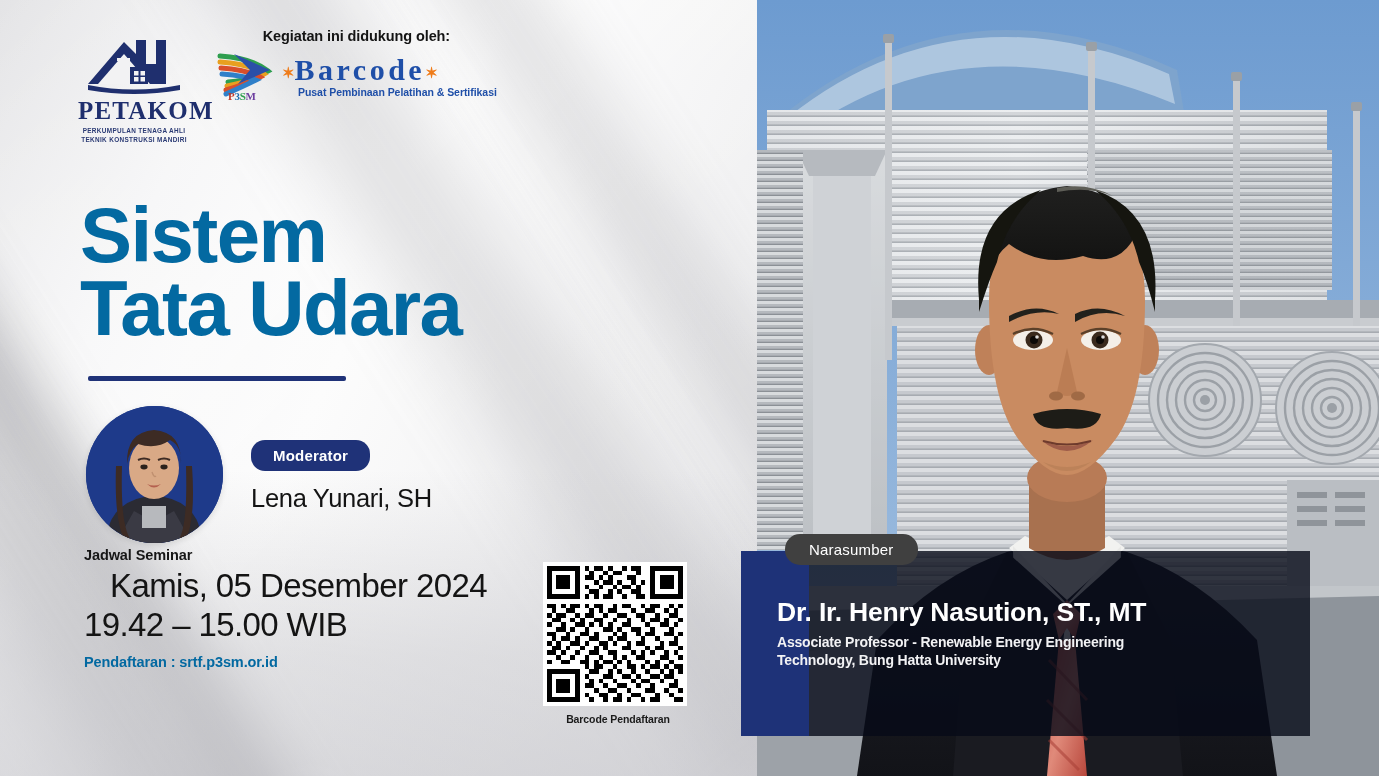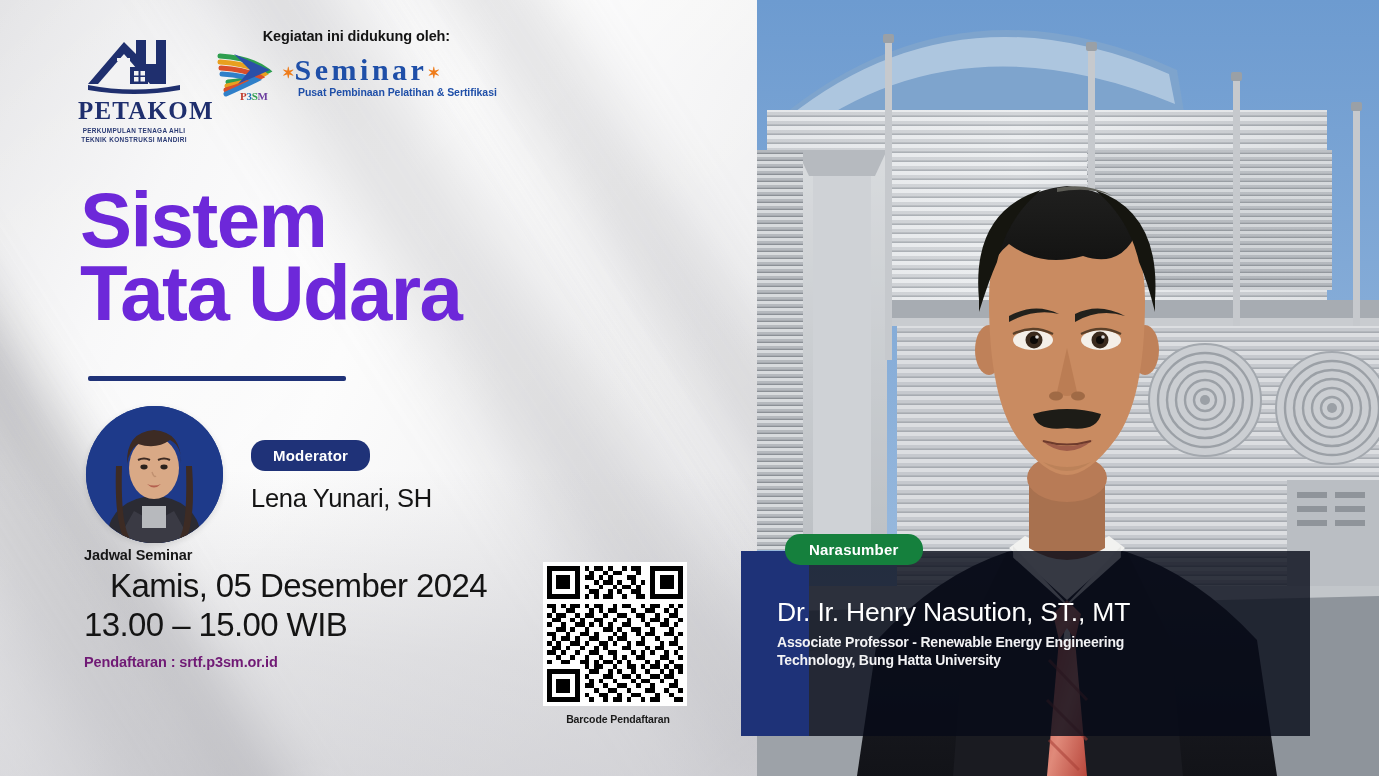--- a/index.html
+++ b/index.html
@@ -74,21 +74,20 @@
   .mandiri-support{
     font-size:14.5px; font-weight:700; color:#141414;
     letter-spacing:-.1px; text-align:center; margin-bottom:6px;
   }
   .mandiri-row{ display:flex; align-items:flex-end; gap:4px; }
   .mandiri-mark{ position:relative; width:62px; height:50px; }
   .p3sm{
     position:absolute; left:12px; bottom:-2px;
     font-size:11px; font-weight:800; letter-spacing:-.3px;
     font-family:"Liberation Serif", serif;
-    margin-left:12px;
   }
   .p3sm .c1{color:#c0392b;} .p3sm .c2{color:#1f6fb2;}
   .p3sm .c3{color:#2e9e4f;} .p3sm .c4{color:#6d3fa0;}
   .mandiri-text{ padding-bottom:2px; }
   .mandiri-word{
     font-family:"Liberation Serif", serif;
     font-size:30px; font-weight:700; color:#1f4fa8;
     letter-spacing:3.5px; line-height:1; white-space:nowrap;
   }
   .mandiri-word .star{ color:#ef7c1a; font-size:15px; vertical-align:middle; letter-spacing:0;}
@@ -97,22 +96,22 @@
     letter-spacing:-.05px; margin-top:1px; white-space:nowrap;padding-left:16px;
   }
 
   
   .kicker{
     position:absolute; left:82px; top:148px;
     font-size:39px; font-weight:400; color:#101010;
     letter-spacing:-.4px; line-height:1;
   }
   .headline{
-    position:absolute; left:80px; top:184px;
-    font-size:78px; font-weight:700; color:#6d28d9;
+    position:absolute; left:80px; top:199px;
+    font-size:78px; font-weight:700; color:#0369a1;
     line-height:.93; letter-spacing:-1.6px;
   }
   .headline .l2{ display:block; }
   .rule{
     position:absolute; left:88px; top:376px;
     width:258px; height:5px; background:#1f3278; border-radius:2px;
   }
 
   
   .moderator{ position:absolute; left:86px; top:406px; display:flex; align-items:center; gap:28px; }
@@ -131,21 +130,21 @@
   .mod-name{
     font-size:25.5px; color:#141414; font-weight:400;
     letter-spacing:-.3px; margin-top:13px;
   }
 
   
   .sched{ position:absolute; left:84px; top:547px; }
   .sched-label{ font-size:14.5px; font-weight:700; color:#161616; letter-spacing:-.1px; }
   .sched-date{ font-size:33px; font-weight:400; color:#141414; letter-spacing:-.6px; line-height:1.18; margin-top:4px;margin-left:26px; }
   .sched-time{ font-size:33px; font-weight:400; color:#141414; letter-spacing:-.6px; line-height:1.18; }
-  .sched-reg{ font-size:14.5px; font-weight:700; color:#701a75; letter-spacing:-.1px; margin-top:9px; }
+  .sched-reg{ font-size:14.5px; font-weight:700; color:#0369a1; letter-spacing:-.1px; margin-top:9px; }
 
   
   .qr-block{ position:absolute; left:543px; top:562px; width:150px; text-align:center; }
   .qr-code{ width:144px; height:144px; background:#fff; padding:4px; }
   .qr-code svg{ display:block; width:100%; height:100%; }
   .qr-caption{ font-size:10.5px; font-weight:700; color:#1a1a1a; margin-top:7px; letter-spacing:-.1px; }
 
   
   .photo{
     position:absolute; left:757px; top:0; width:622px; height:776px;
@@ -158,27 +157,27 @@
     width:68px; height:185px; background:#1e3278; z-index:3;
   }
   .info-panel{
     position:absolute; left:757px; top:551px;
     width:553px; height:185px;
     background:rgba(6,10,24,.80);
     z-index:2;
   }
   .narasumber-badge{
     position:absolute; left:785px; top:534px; z-index:5;
-    background:#15803d; color:#fff;
-    font-size:15px; font-weight:700; letter-spacing:.2px;
+    background:#404040; color:#fff;
+    font-size:15px; font-weight:400; letter-spacing:.2px;
     padding:7px 24px; border-radius:15px;
   }
   .speaker-info{ position:absolute; left:777px; top:598px; z-index:5; width:530px; }
   .speaker-name{
-    font-size:26.5px; font-weight:400; color:#ffffff;
+    font-size:26.5px; font-weight:700; color:#ffffff;
     letter-spacing:-.2px; line-height:1.1;
   }
   .speaker-title{
     font-size:14px; font-weight:700; color:#f2f2f4;
     line-height:1.28; margin-top:7px; letter-spacing:-.2px;
   }
 </style>
 </head>
 <body>
 
@@ -218,21 +217,21 @@
             <path d="M4 6 Q36 8 52 21 Q36 30 12 32" fill="none" stroke="#2e9e4f" stroke-width="5" stroke-linecap="round"></path>
             <path d="M4 12 Q34 14 48 24 Q33 32 11 36" fill="none" stroke="#e8a020" stroke-width="5" stroke-linecap="round"></path>
             <path d="M5 18 Q32 20 44 27 Q30 34 10 40" fill="none" stroke="#d94f2b" stroke-width="5" stroke-linecap="round"></path>
             <path d="M6 24 Q30 26 40 30 Q28 36 10 44" fill="none" stroke="#2f7fc9" stroke-width="5" stroke-linecap="round"></path>
             <path d="M18 4 L54 20 L22 34 L34 20 Z" fill="#2b4fa8"></path>
           </svg>
           <div class="p3sm"><span class="c1">P</span><span class="c2">3</span><span class="c3">S</span><span class="c4">M</span></div>
         </div>
         <div class="mandiri-text">
           <div class="mandiri-word">
-            <span class="star">✶</span><span>Seminar</span><span class="star">✶</span>
+            <span class="star">✶</span><span>Barcode</span><span class="star">✶</span>
           </div>
           <div class="mandiri-tag">Pusat Pembinaan Pelatihan &amp; Sertifikasi</div>
         </div>
       </div>
     </div>
   </div>
 
   <div class="headline">
     <span class="l2">Sistem</span>
     <span class="l2">Tata Udara</span>
@@ -260,21 +259,21 @@
     </div>
     <div class="mod-right">
       <span class="badge">Moderator</span>
       <div class="mod-name">Lena Yunari, SH</div>
     </div>
   </div>
 
   <div class="sched">
     <div class="sched-label">Jadwal Seminar</div>
     <div class="sched-date">Kamis, 05 Desember 2024</div>
-    <div class="sched-time">13.00 – 15.00 WIB</div>
+    <div class="sched-time">19.42 – 15.00 WIB</div>
     <div class="sched-reg">Pendaftaran : srtf.p3sm.or.id</div>
   </div>
 
   <div class="qr-block">
     <div class="qr-code">
       <svg viewBox="0 0 29 29" shape-rendering="crispEdges">
         <rect width="29" height="29" fill="#fff"></rect>
         <g fill="#000">
           <rect x="0" y="0" width="7" height="1"></rect>
             <rect x="0" y="6" width="7" height="1"></rect>

